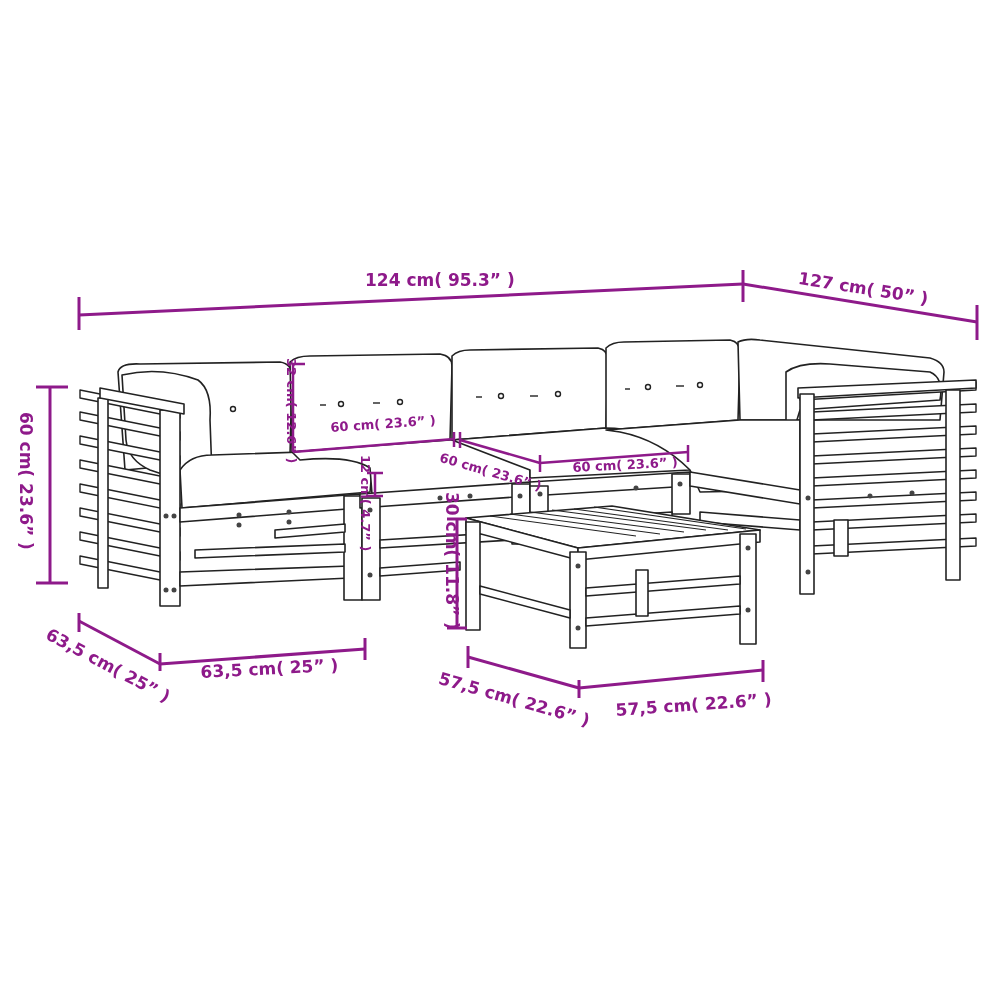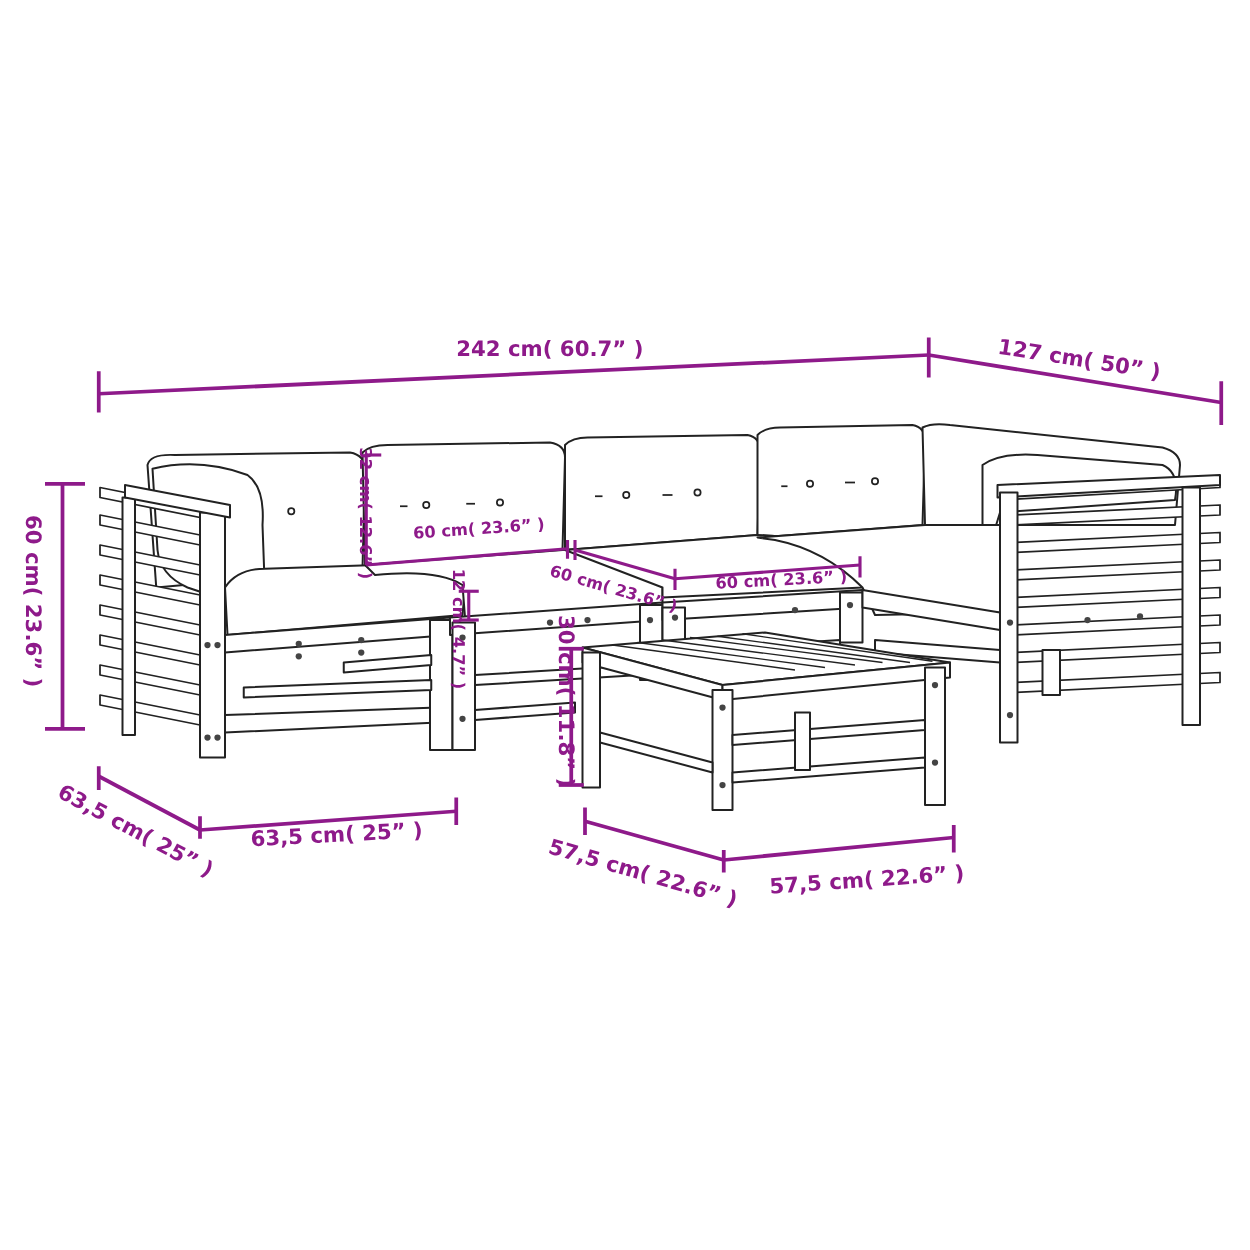--- a/index.html
+++ b/index.html
@@ -193,21 +193,21 @@
     <line x1="365" y1="638" x2="365" y2="660"></line>
 
     <line x1="468" y1="657" x2="579" y2="688"></line>
     <line x1="468" y1="646" x2="468" y2="668"></line>
     <line x1="579" y1="688" x2="763" y2="670"></line>
     <line x1="579" y1="680" x2="579" y2="698"></line>
     <line x1="763" y1="660" x2="763" y2="682"></line>
   </g>
 </svg>
 
-<div class="dim-label" style="left:365px; top:270px;">242 cm( 60.7” )</div>
+<div class="dim-label" style="left:365px; top:270px;">124 cm( 95.3” )</div>
 <div class="dim-label" style="left:800px; top:268px; transform:rotate(9deg);">127 cm( 50” )</div>
 <div class="dim-label" style="left:16px; top:412px; transform:rotate(90deg) translateY(-100%);">60 cm( 23.6” )</div>
 <div class="dim-label dim-small" style="left:284px; top:358px; transform:rotate(90deg) translateY(-100%);">32 cm( 12.6” )</div>
 <div class="dim-label dim-small" style="left:330px; top:420px; transform:rotate(-4deg);">60 cm( 23.6” )</div>
 <div class="dim-label dim-small" style="left:442px; top:450px; transform:rotate(16deg);">60 cm( 23.6” )</div>
 <div class="dim-label dim-small" style="left:572px; top:460px; transform:rotate(-3deg);">60 cm( 23.6” )</div>
 <div class="dim-label dim-small" style="left:358px; top:455px; transform:rotate(90deg) translateY(-100%);">12 cm( 4.7” )</div>
 <div class="dim-label" style="left:442px; top:492px; transform:rotate(90deg) translateY(-100%);">30 cm( 11.8” )</div>
 <div class="dim-label" style="left:52px; top:624px; transform:rotate(28deg);">63,5 cm( 25” )</div>
 <div class="dim-label" style="left:200px; top:662px; transform:rotate(-3deg);">63,5 cm( 25” )</div>

